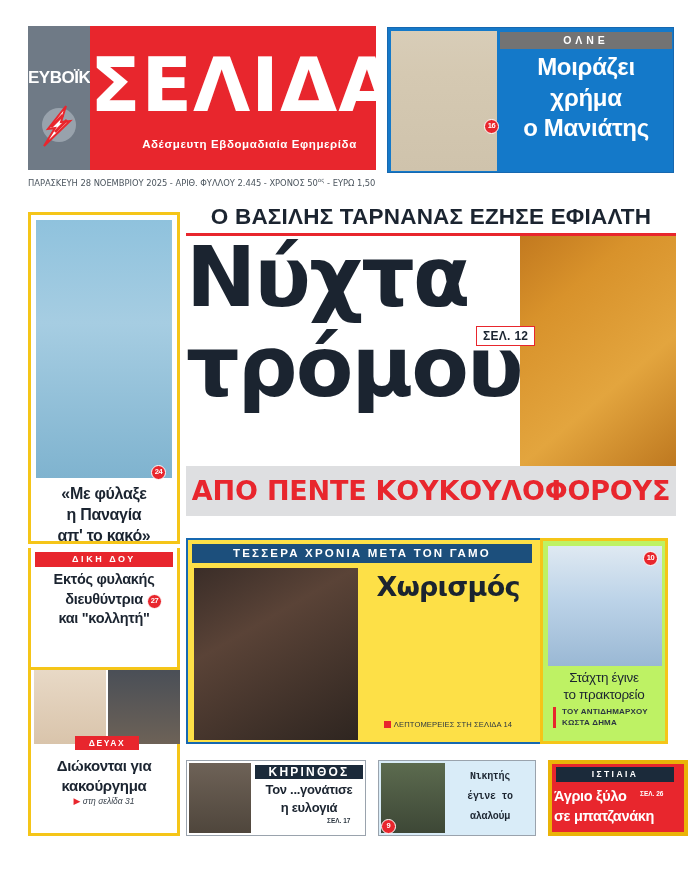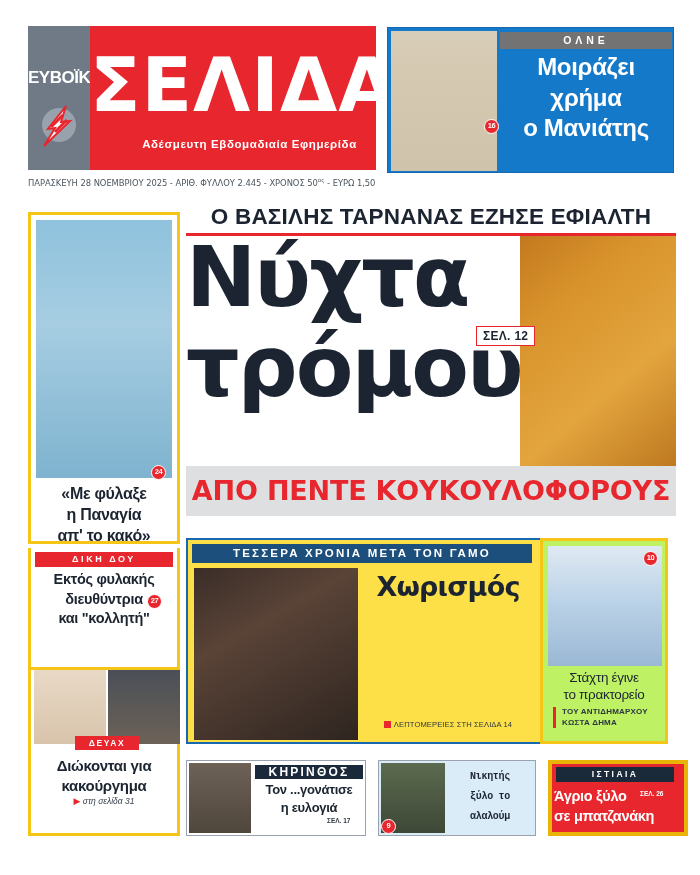--- a/index.html
+++ b/index.html
@@ -270,21 +270,21 @@
     <div>η ευλογιά</div>
   </div>
   <div class="b1-sel">ΣΕΛ. 17</div>
 </div>
 
 <div class="b2">
   <div class="b2-photo"></div>
   <div class="badge" style="left:2px;top:58px;">9</div>
   <div class="b2-txt">
     <div>Νικητής</div>
-    <div>ξύλο το</div>
+    <div>έγινε το</div>
     <div>αλαλούμ</div>
   </div>
 </div>
 
 <div class="b3">
   <div class="b3-head">ΙΣΤΙΑΙΑ</div>
   <div class="b3-txt">
     <div>Άγριο ξύλο</div>
     <div>σε μπατζανάκη</div>
   </div>

